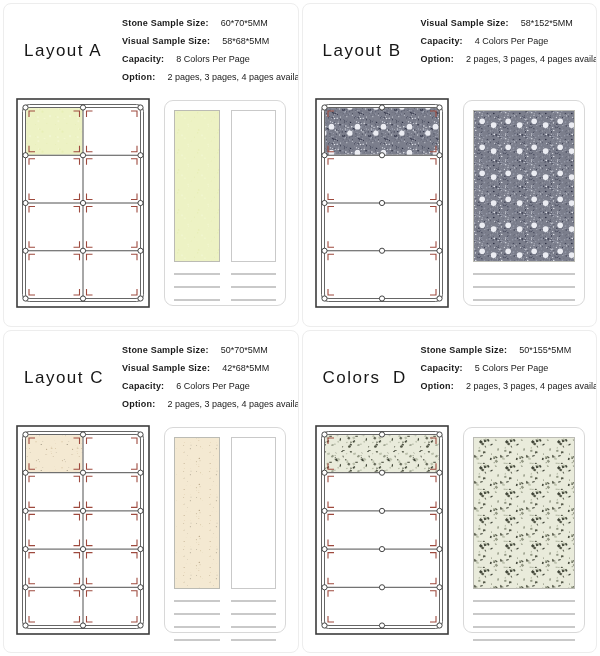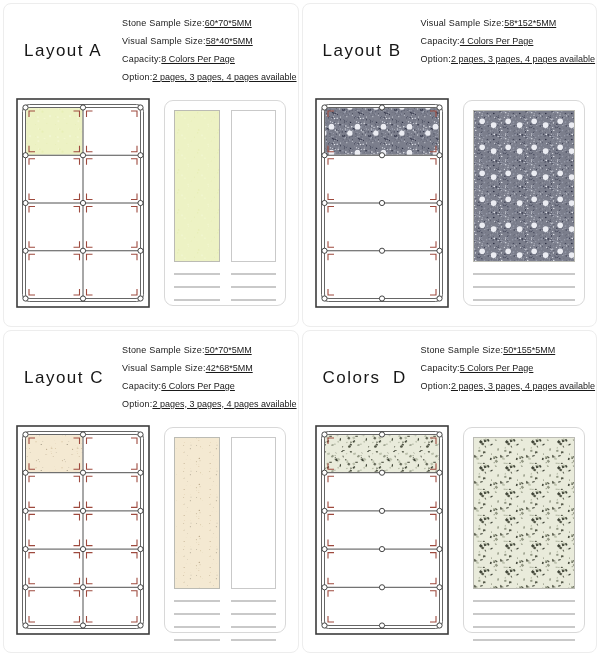--- a/index.html
+++ b/index.html
@@ -28,22 +28,22 @@
     background:#fff;
   }
   .q-header{display:flex;height:92px;padding:13px 6px 0 12px;}
   .q-title{
     flex:none;width:98px;margin:24px 0 0 8px;
     font-size:17px;font-weight:400;letter-spacing:1.5px;
     color:#161616;white-space:pre;
   }
   .q-specs{flex:1;padding-top:1px;}
   .spec-row{margin-bottom:8px;font-size:9px;line-height:10px;white-space:nowrap;}
-  .spec-label{font-weight:400;letter-spacing:.2px;}
-  .spec-value{margin-left:0;text-decoration:underline;}
+  .spec-label{font-weight:700;letter-spacing:.2px;}
+  .spec-value{margin-left:12px;}
   .q-content{display:flex;gap:14px;padding:2px 6px 0 12px;flex:1;}
   .drawing{flex:none;width:134px;height:210px;}
   .drawing svg{display:block;}
   .preview{
     flex:none;width:122px;height:206px;margin-top:2px;
     border:1px solid var(--panel-border);
     border-radius:9px;
     padding:9px;
     display:grid;gap:11px;background:#fff;
   }
@@ -54,21 +54,21 @@
 </head>
 <body>
 
 <div class="page">
 
   <section class="quadrant">
     <div class="q-header">
       <h2 class="q-title">Layout A</h2>
       <div class="q-specs">
         <div class="spec-row"><span class="spec-label">Stone Sample Size:</span><span class="spec-value">60*70*5MM</span></div>
-        <div class="spec-row"><span class="spec-label">Visual Sample Size:</span><span class="spec-value">58*40*5MM</span></div>
+        <div class="spec-row"><span class="spec-label">Visual Sample Size:</span><span class="spec-value">58*68*5MM</span></div>
         <div class="spec-row"><span class="spec-label">Capacity:</span><span class="spec-value">8 Colors Per Page</span></div>
         <div class="spec-row"><span class="spec-label">Option:</span><span class="spec-value">2 pages, 3 pages, 4 pages available</span></div>
       </div>
     </div>
     <div class="q-content">
       <div class="drawing">
           <svg width="134" height="210" viewBox="0 0 134 210">
             <defs>
               <pattern id="tex-d-0" width="20" height="20" patternUnits="userSpaceOnUse">
                 <rect x="0" y="0" width="20" height="20" fill="#edf2c4"></rect>

